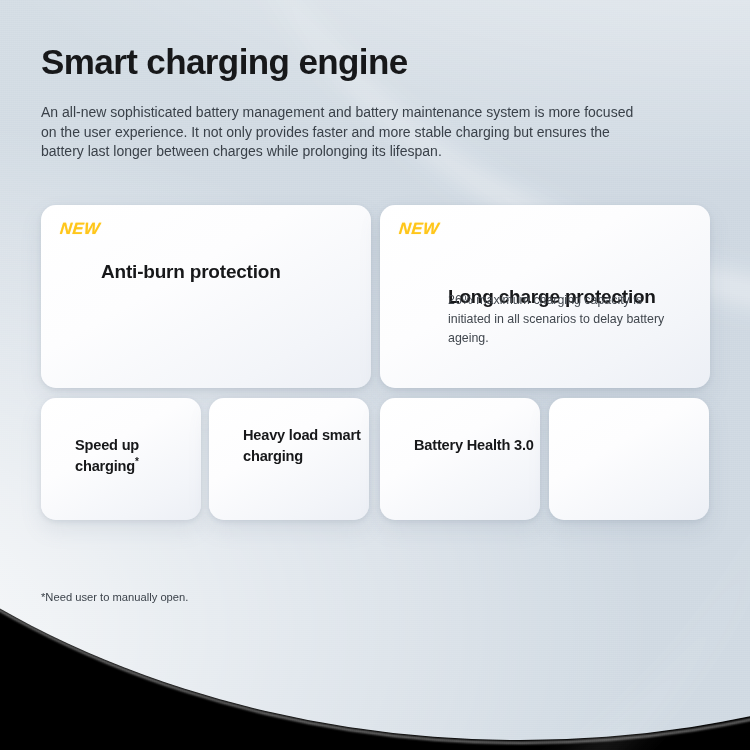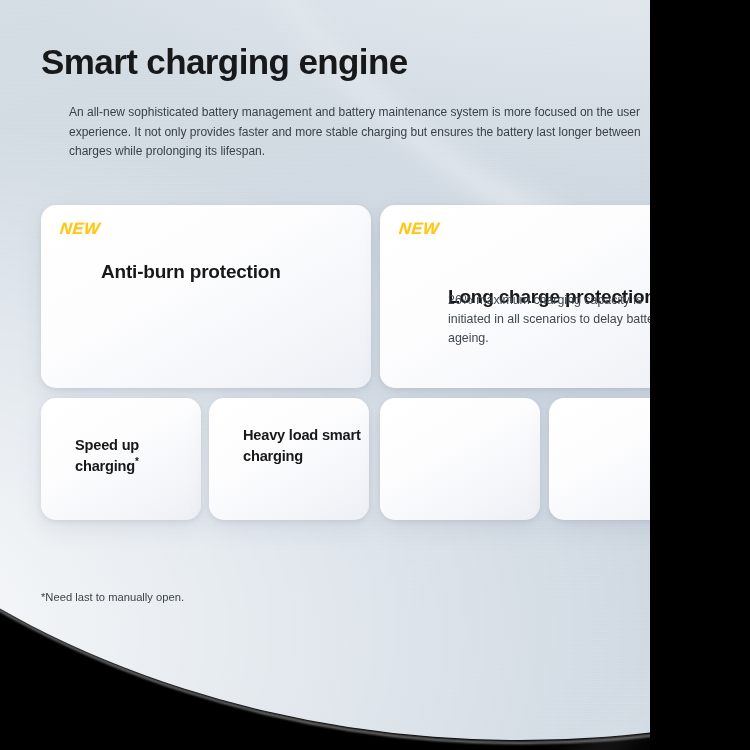--- a/index.html
+++ b/index.html
@@ -10,21 +10,21 @@
     width: 750px;
     height: 750px;
     overflow: hidden;
     font-family: "Liberation Sans", sans-serif;
     background: #000000;
   }
 
   
   .stage {
     position: relative;
-    width: 650px;
+    width: 750px;
     height: 750px;
     overflow: hidden;
     background: #000;
   }
 
   
   .slide-body {
     position: absolute;
     left: -360px;
     top: -620px;
@@ -104,24 +104,23 @@
     letter-spacing: -0.6px;
     color: #17181a;
     white-space: nowrap;
   }
 
   .intro {
     position: absolute;
     left: 41px;
     top: 103px;
     width: 600px;
-    font-size: 12px;
+    font-size: 14px;
     line-height: 19.5px;
     color: #3a4149;
-    margin-left: 28px;
   }
 
   
   .card {
     position: absolute;
     border-radius: 15px;
     background:
       linear-gradient(150deg, #ffffff 0%, #fdfdfe 40%, #f3f5f9 78%, #eceff5 100%);
     box-shadow:
       0 2px 5px rgba(110,126,146,0.16),
@@ -235,19 +234,20 @@
     <div class="card-title t2">Long charge protection</div>
     <div class="card-desc d2">26% maximum charging capacity is initiated in all scenarios to delay battery ageing.</div>
 
     <div class="card card-sm s1"></div>
     <div class="sm-label l1"><span>Speed up charging</span><span class="sup">*</span></div>
 
     <div class="card card-sm s2"></div>
     <div class="sm-label l2"><span>Heavy load smart charging</span><span class="sup"></span></div>
 
     <div class="card card-sm s3"></div>
+    <div class="sm-label l3"><span>Battery Health 3.0</span><span class="sup"></span></div>
 
     <div class="card card-sm s4"></div>
 
-    <div class="footnote f2">*Need last to manually open.</div>
+    <div class="footnote f2">*Need user to manually open.</div>
 
   </div>
 </div>
 
 </body></html>

